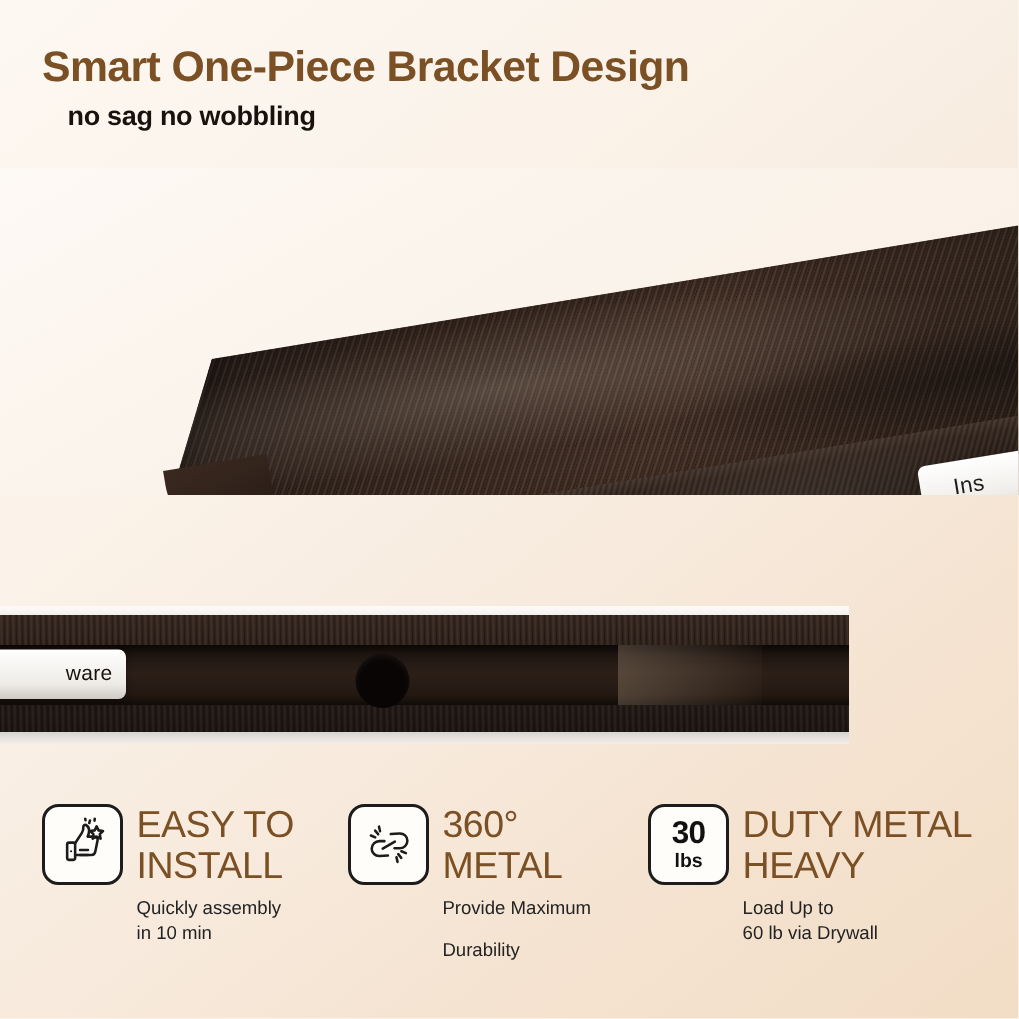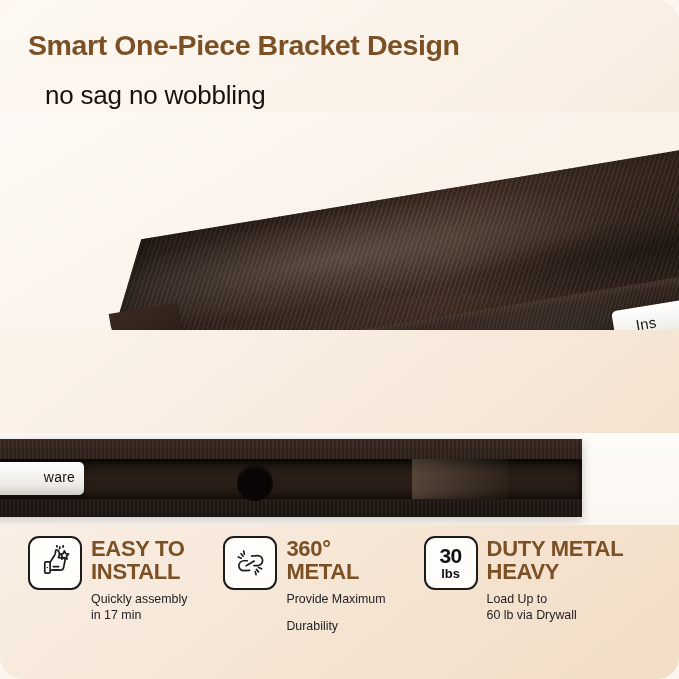--- a/index.html
+++ b/index.html
@@ -19,43 +19,42 @@
     width: 679px;
     height: 679px;
     background:
       linear-gradient(142deg,
         #fdf8f2 0%,
         #fbf3ea 28%,
         #f8ece0 52%,
         #f5e4d2 74%,
         #f2ddc6 100%);
     overflow: hidden;
-    border-radius: 22px;
   }
 
   
   .headline-block {
     position: absolute;
     left: 28px;
     top: 30px;
     width: 560px;
   }
   .headline {
     font-size: 28.5px;
     font-weight: bold;
     color: #7a5024;
     letter-spacing: -0.4px;
     line-height: 1.1;
     white-space: nowrap;
   }
   .subheadline {
-    margin-top: 20px;
+    margin-top: 6px;
     margin-left: 17px;
-    font-size: 26px;
-    font-weight: normal;
+    font-size: 18px;
+    font-weight: bold;
     color: #17120d;
     letter-spacing: -0.2px;
     line-height: 1.15;
     white-space: nowrap;
   }
 
   
   .photo-top {
     position: absolute;
     left: 0;
@@ -179,22 +178,22 @@
     font-weight: 500;
     color: #1c1c1c;
     letter-spacing: 0.3px;
     white-space: nowrap;
   }
 
   
   .photo-bottom {
     position: absolute;
     left: 0;
-    top: 433px;
-    width: 679px;
+    top: 404px;
+    width: 566px;
     height: 92px;
     background: linear-gradient(180deg, #fdfbf8 0%, #fbf6f0 100%);
     overflow: hidden;
   }
   .board-under {
     position: absolute;
     left: -12px;
     top: 6px;
     width: 594px;
     height: 78px;
@@ -298,22 +297,22 @@
   }
   .badge-unit {
     font-size: 13px;
     font-weight: bold;
     color: #111;
     line-height: 1.15;
     margin-top: 1px;
   }
   .feature-texts { padding-top: 1px; }
   .feature-title {
-    font-size: 22px;
-    font-weight: bold;
+    font-size: 25px;
+    font-weight: normal;
     color: #7a5024;
     line-height: 1.06;
     letter-spacing: -0.3px;
     white-space: nowrap;
   }
   .feature-desc {
     margin-top: 7px;
     font-size: 12.4px;
     color: #232323;
     line-height: 1.33;
@@ -369,21 +368,21 @@
           <circle cx="12.7" cy="27.5" r="0.9" fill="#1c1c1c" stroke="none"></circle>
           <path d="M20 26.5 h6.5 M20 30.5 h6.5"></path>
           <path d="M33.5 7.2 l1.6 3.3 3.6 0.5 -2.6 2.6 0.6 3.6 -3.2 -1.7 -3.2 1.7 0.6 -3.6 -2.6 -2.6 3.6 -0.5 z"></path>
           <path d="M27.5 4.5 l0.6 -2.1 M31.8 2.6 l0.2 -1.7 M24.5 2.2 l-0.3 -1.3"></path>
         </svg>
       </div>
       <div class="feature-texts">
         <div class="feature-title">EASY TO</div>
         <div class="feature-title">INSTALL</div>
         <div class="feature-desc">Quickly assembly</div>
-        <div class="feature-desc" style="margin-top:0">in 17 min</div>
+        <div class="feature-desc" style="margin-top:0">in 10 min</div>
       </div>
     </div>
 
     <div class="feature f2">
       <div class="badge-box">
         <svg width="34" height="34" viewBox="0 0 44 44" fill="none" stroke="#1c1c1c" stroke-width="2.2" stroke-linecap="round" stroke-linejoin="round">
           <path d="M24 13 l7.5 -0.5 c3.8 -0.2 6.8 2.6 6.8 6.2 0 3.6 -3 6.6 -6.7 6.6 l-4.4 0"></path>
           <path d="M21.5 31.5 l-7.2 0.4 c-3.7 0.2 -6.8 -2.6 -6.8 -6.2 0 -3.6 3 -6.6 6.7 -6.6 l4.3 0"></path>
           <path d="M17 25.5 l10.5 -6"></path>
           <path d="M10.5 10 l2.6 3.2 M6.8 14.2 l3.8 1.6 M13.8 6.6 l0.9 3.9"></path>

